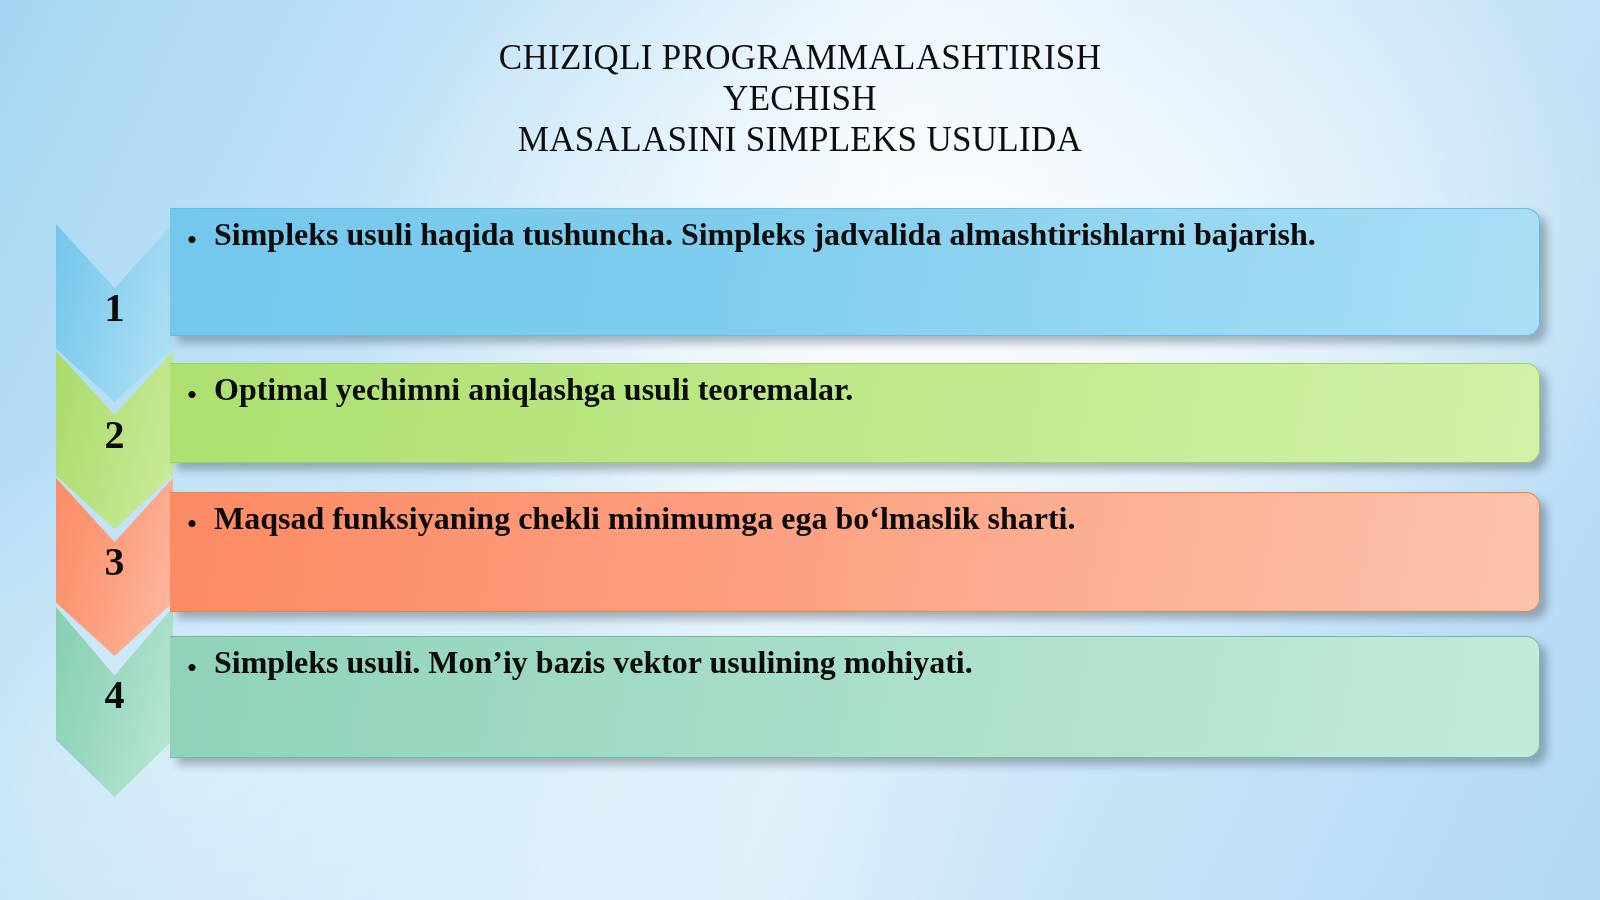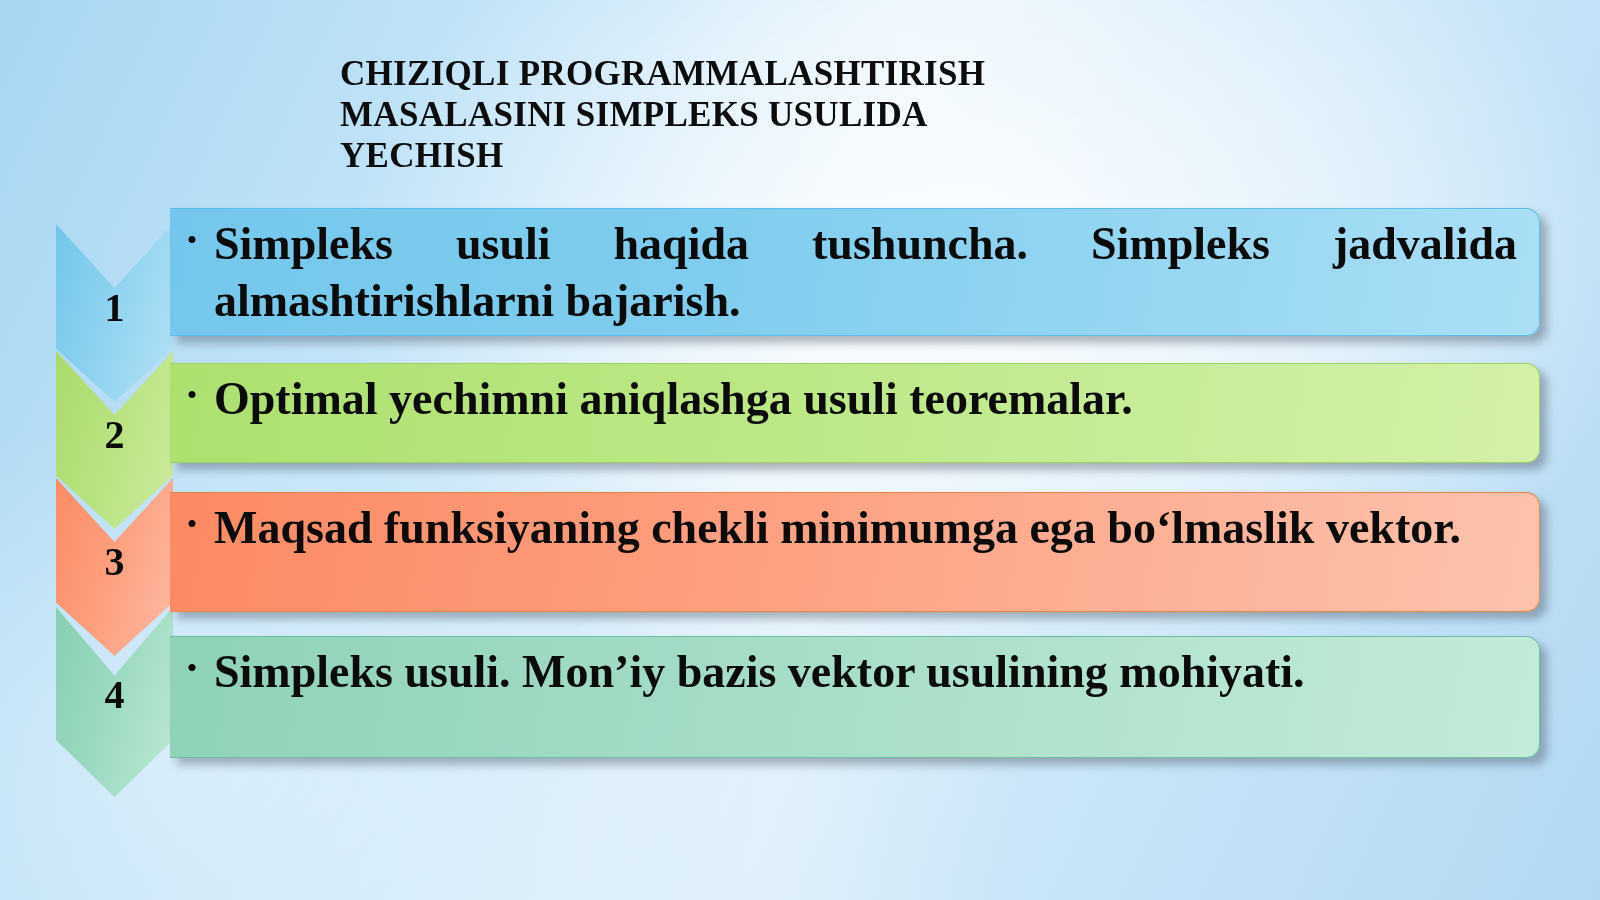--- a/index.html
+++ b/index.html
@@ -34,28 +34,28 @@
       linear-gradient(100deg, rgba(255,255,255,0.0) 38%, rgba(255,255,255,0.30) 52%, rgba(255,255,255,0.0) 66%);
     pointer-events: none;
   }
 
   
   .title {
     position: absolute;
     left: 340px;
     top: 38px;
     width: 920px;
-    font-family: "Liberation Serif", "DejaVu Serif", serif;
-    font-weight: bold;
+    text-align: center;
+    font-family: "Liberation Serif", "DejaVu Serif", serif;
+    font-weight: normal;
     font-size: 35px;
     line-height: 1.17;
     color: #0d0d0d;
     letter-spacing: 0.3px;
     z-index: 30;
-    margin-top: 16px;
   }
   .title .tline { display: block; white-space: nowrap; }
 
   
   .row {
     position: absolute;
     left: 0;
     width: 1600px;
     height: 0;
   }
@@ -102,21 +102,21 @@
     line-height: 1;
     color: #000;
     padding-top: 16px;
     user-select: none;
   }
   .bar .txt {
     flex: 1 1 auto;
     padding-right: 22px;
     font-family: "Liberation Serif", "DejaVu Serif", serif;
     font-weight: bold;
-    font-size: 46px;
+    font-size: 32px;
     line-height: 1.24;
     color: #0b0b0b;
     text-align: justify;
     text-justify: inter-word;
     padding-top: 6px;
   }
   .bar .txt.nojust { text-align: left; }
 
   
   #row1 .chev {
@@ -178,22 +178,22 @@
     border-left: none;
   }
 </style>
 </head>
 <body>
 
 <div id="slide">
 
   <div class="title">
     <span class="tline">CHIZIQLI PROGRAMMALASHTIRISH</span>
+    <span class="tline">YECHISH</span>
     <span class="tline">MASALASINI SIMPLEKS USULIDA</span>
-    <span class="tline">YECHISH</span>
   </div>
 
   <div class="row" id="row1">
     <div class="chev">
       <span class="num">1</span>
     </div>
     <div class="bar">
       <span class="bullet">•</span>
       <span class="txt">Simpleks usuli haqida tushuncha. Simpleks jadvalida almashtirishlarni bajarish.</span>
     </div>
@@ -208,21 +208,21 @@
       <span class="txt nojust">Optimal yechimni aniqlashga usuli teoremalar.</span>
     </div>
   </div>
 
   <div class="row" id="row3">
     <div class="chev">
       <span class="num">3</span>
     </div>
     <div class="bar">
       <span class="bullet">•</span>
-      <span class="txt">Maqsad funksiyaning chekli minimumga ega bo‘lmaslik vektor.</span>
+      <span class="txt">Maqsad funksiyaning chekli minimumga ega bo‘lmaslik sharti.</span>
     </div>
   </div>
 
   <div class="row" id="row4">
     <div class="chev">
       <span class="num">4</span>
     </div>
     <div class="bar">
       <span class="bullet">•</span>
       <span class="txt">Simpleks usuli. Mon’iy bazis vektor usulining mohiyati.</span>

